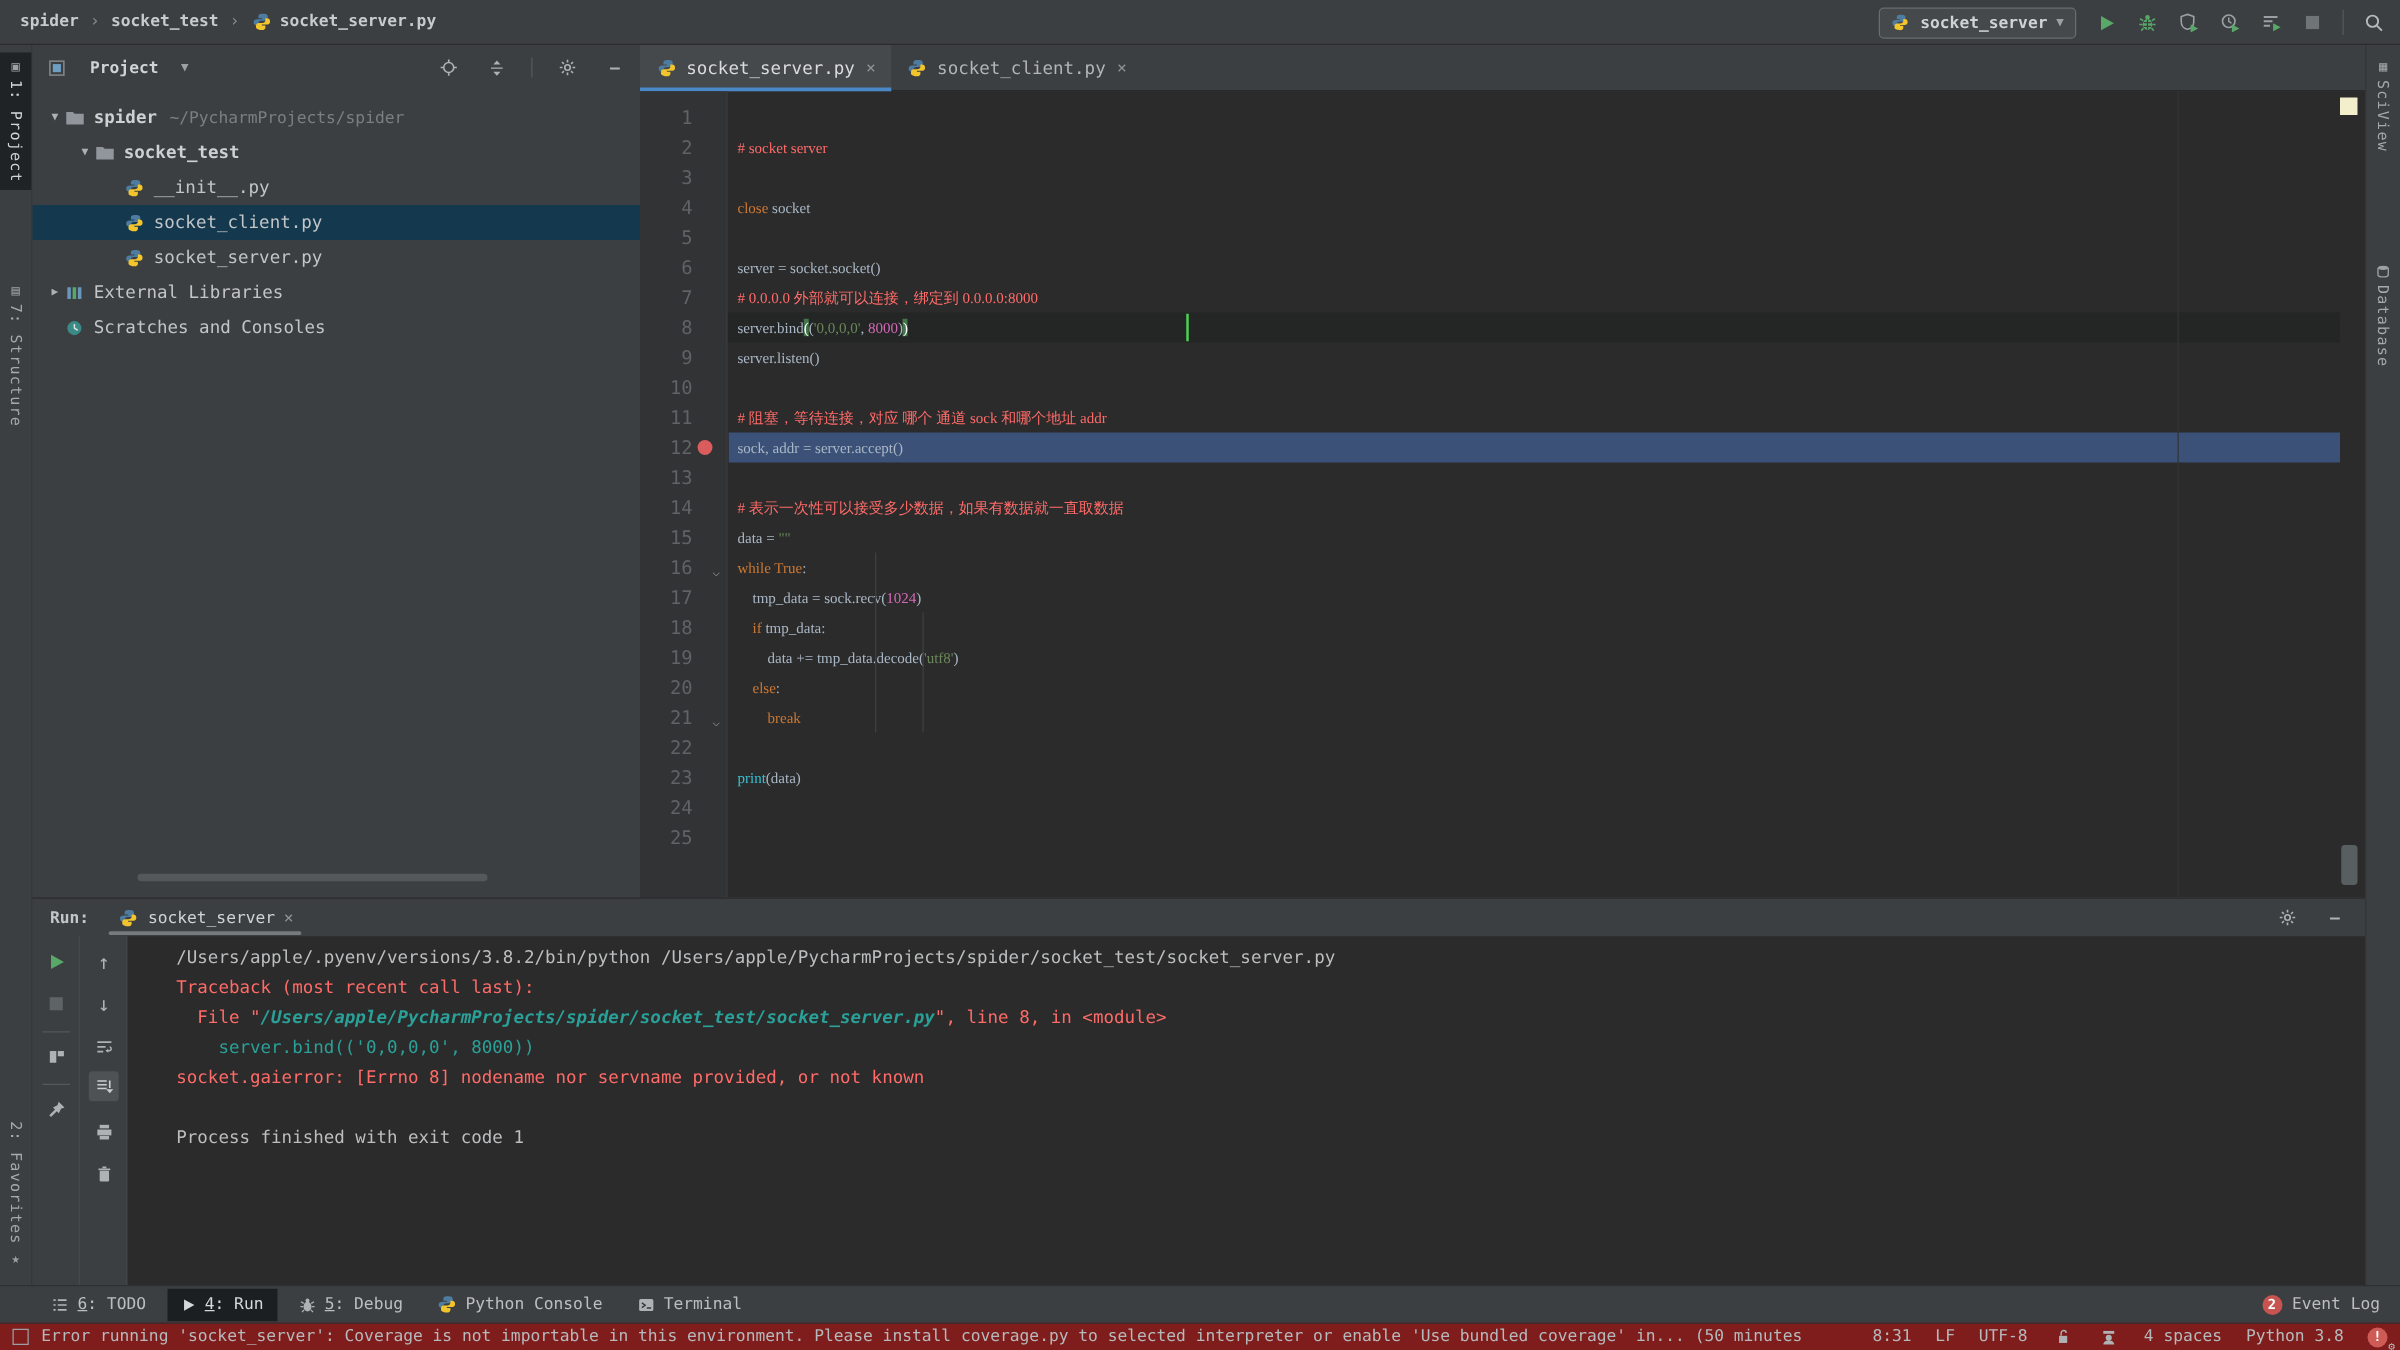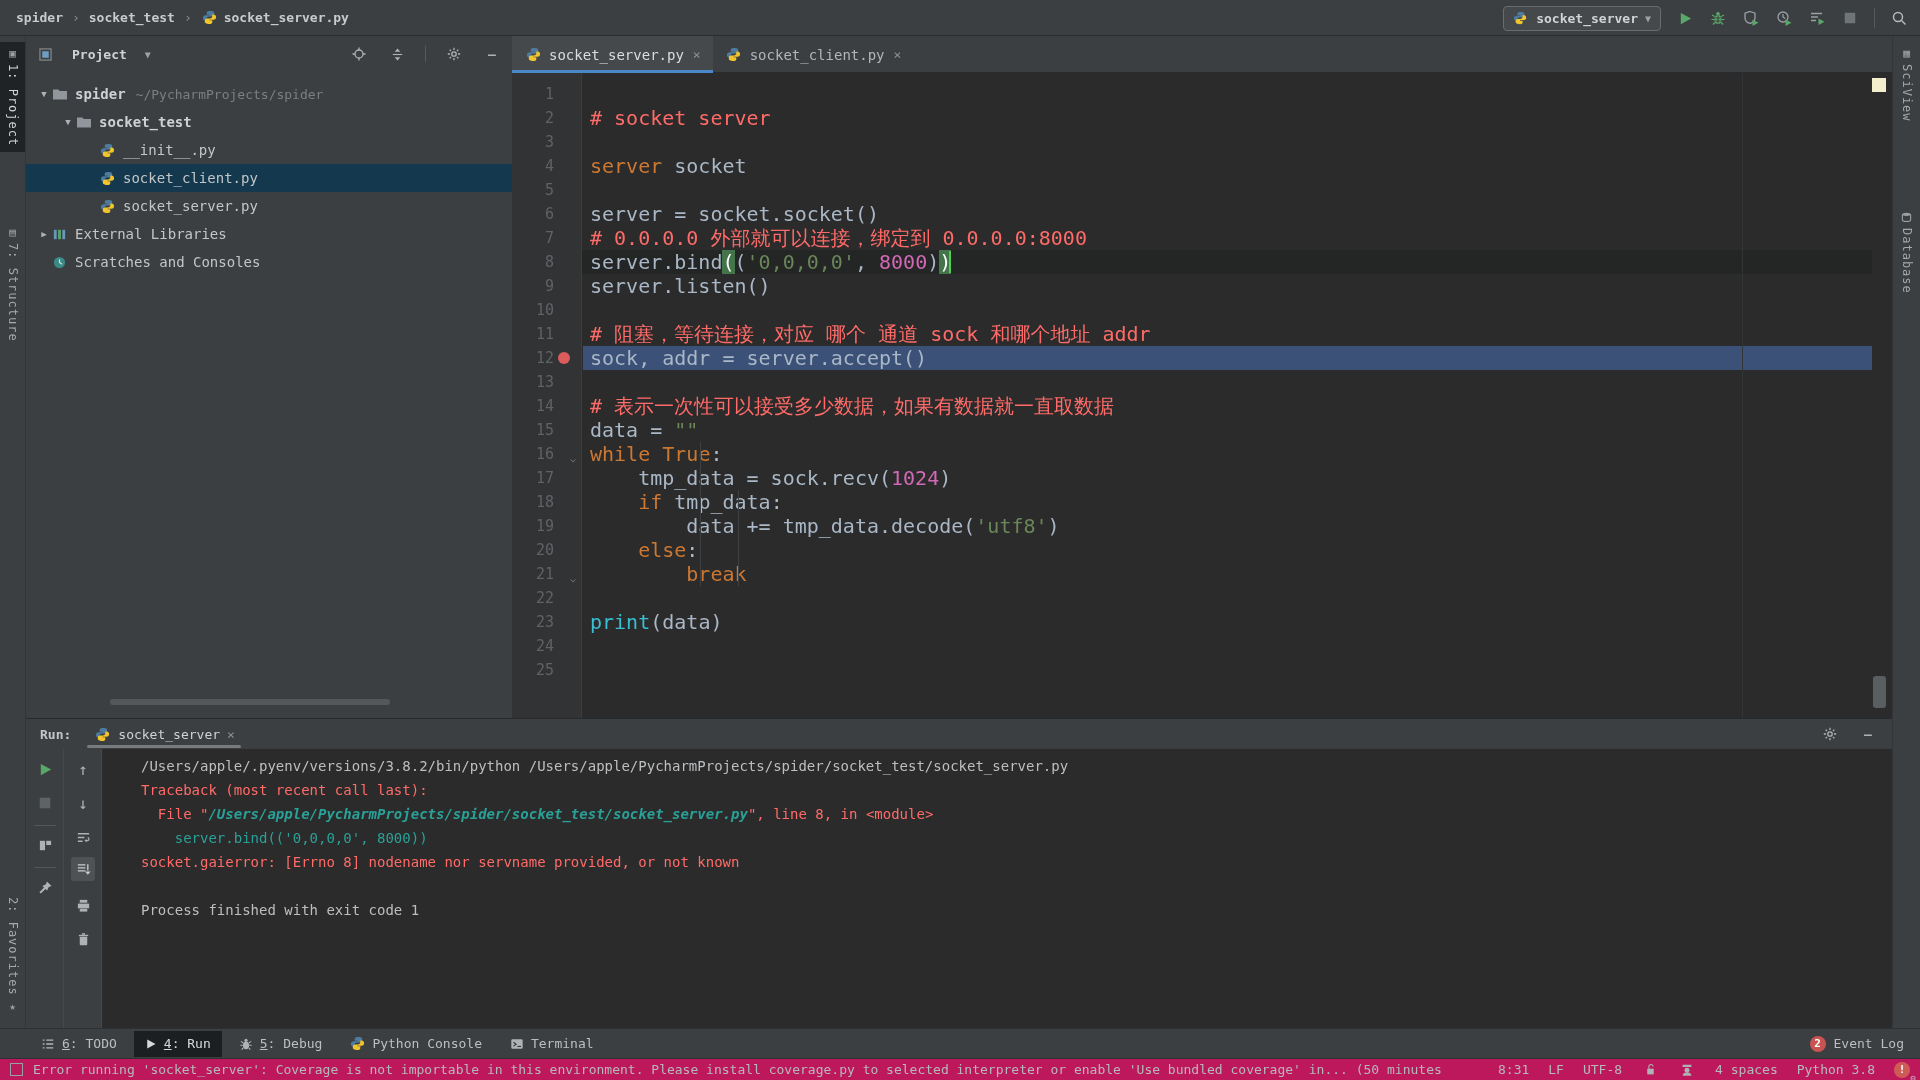--- a/index.html
+++ b/index.html
@@ -54,21 +54,21 @@
   .etab.active::after { content:""; position:absolute; left:0; bottom:0; width:100%; height:3px; background:#4a88c7; }
   .etab .x { color:#8f9496; font-size:13px; margin-left:2px; }
   .econtent { position:absolute; left:0; top:37px; width:100%; height:645px; overflow:hidden; }
   .gutter { position:absolute; left:0; top:0; width:70px; height:100%; background:#313335; border-right:1px solid #3a3d3f; }
   .gl { position:relative; height:24px; line-height:24px; color:#606366; font-size:15px; text-align:right; padding-right:27px; }
   .gl .bp { position:absolute; left:46px; top:6px; width:12px; height:12px; border-radius:50%; background:#db5c5c; }
   .gl .fold { position:absolute; left:58px; top:5px; color:#8f9496; font-size:10px; }
   .codewrap { position:absolute; left:71px; top:0; right:20px; height:100%; }
   .hl-caretline { position:absolute; left:-71px; right:0; height:24px; background:#242525; }
   .hl-selline { position:absolute; left:0; right:0; height:24px; background:#3b5178; }
-  .cl { position:relative; height:24px; line-height:24px; font-size:20px; white-space:pre; padding-left:7px; }
+  .cl { position:relative; height:24px; line-height:24px; font-size:12px; white-space:pre; padding-left:7px;font-family:Liberation Serif, serif; }
   .cl span.p { color:#a9b7c6; } .cl span.k { color:#cc7832; } .cl span.s { color:#6a8759; }
   .cl span.n { color:#d269b6; } .cl span.c { color:#ff6b68; } .cl span.b { color:#38bfd1; }
   .cl span.h { color:#ffffff; background:#44754a; }
   .caret { position:absolute; left:366px; width:2px; height:22px; top:1px; background:#4bd151; }
   .iguide { position:absolute; width:1px; background:#3d4042; }
   .marginline { position:absolute; left:1230px; top:0; height:100%; width:1px; background:#323537; }
   .vsb-mark { position:absolute; right:6px; top:5px; width:14px; height:14px; background:#f3eecb; }
   .vsb-thumb { position:absolute; right:6px; top:603px; width:13px; height:32px; background:#595f61; border-radius:3px; }
 
   
@@ -94,21 +94,21 @@
   
   .bottombar { left:0; top:1028px; width:1920px; height:30px; background:#3c3f41; border-top:1px solid #2e3133;
                display:flex; align-items:center; padding-left:30px; }
   .bb-item { display:flex; align-items:center; gap:7px; height:26px; padding:0 11px; color:#bcbfc1; }
   .bb-item.active { background:#1c1f21; color:#d6d9db; }
   .bb-right { position:absolute; right:16px; display:flex; align-items:center; gap:8px; }
   .badge { width:16px; height:16px; border-radius:50%; background:#c75450; color:#fff; font-size:11px;
            display:flex; align-items:center; justify-content:center; font-weight:bold; }
 
   
-  .statusbar { left:0; top:1058px; width:1920px; height:22px; background:#be185d; border-top:1px solid #2e3133;
+  .statusbar { left:0; top:1058px; width:1920px; height:22px; background:#7f1d1d; border-top:1px solid #2e3133;
                display:flex; align-items:center; padding:0 10px; color:#b6b9bb; }
   .sb-msg { margin-left:10px; white-space:nowrap; overflow:hidden; }
   .sb-right { margin-left:auto; display:flex; align-items:center; gap:19px; white-space:nowrap; }
   .sb-sq { width:13px; height:13px; border:1px solid #9aa0a3; flex:none; }
   .errdot { position:relative; width:16px; height:16px; border-radius:50%; background:#cf5b56; color:#fff;
             font-size:11px; font-weight:bold; display:flex; align-items:center; justify-content:center; }
   .errdot .mini-gear { position:absolute; right:-6px; bottom:-5px; font-size:9px; color:#b6b9bb; }
   svg { display:block; }
 </style>
 </head>
@@ -383,21 +383,21 @@
           <div class="gl">21<span class="fold">⌵</span></div>
           <div class="gl">22</div>
           <div class="gl">23</div>
           <div class="gl">24</div>
           <div class="gl">25</div>
         </div>
       <div class="codewrap" id="codewrap" style="z-index: 1; padding-top: 9px;">
           <div class="cl"></div>
           <div class="cl"><span class="c"># socket server</span></div>
           <div class="cl"></div>
-          <div class="cl"><span class="k">server</span><span class="p"> socket</span></div>
+          <div class="cl"><span class="k">close</span><span class="p"> socket</span></div>
           <div class="cl"></div>
           <div class="cl"><span class="p">server = socket.socket()</span></div>
           <div class="cl"><span class="c"># 0.0.0.0 外部就可以连接，绑定到 0.0.0.0:8000</span></div>
           <div class="cl"><span class="p">server.bind</span><span class="h">(</span><span class="p">(</span><span class="s">'0,0,0,0'</span><span class="p">, </span><span class="n">8000</span><span class="p">)</span><span class="h">)</span><span class="caret"></span></div>
           <div class="cl"><span class="p">server.listen()</span></div>
           <div class="cl"></div>
           <div class="cl"><span class="c"># 阻塞，等待连接，对应 哪个 通道 sock 和哪个地址 addr</span></div>
           <div class="cl"><span class="p">sock, addr = server.accept()</span></div>
           <div class="cl"></div>
           <div class="cl"><span class="c"># 表示一次性可以接受多少数据，如果有数据就一直取数据</span></div>

